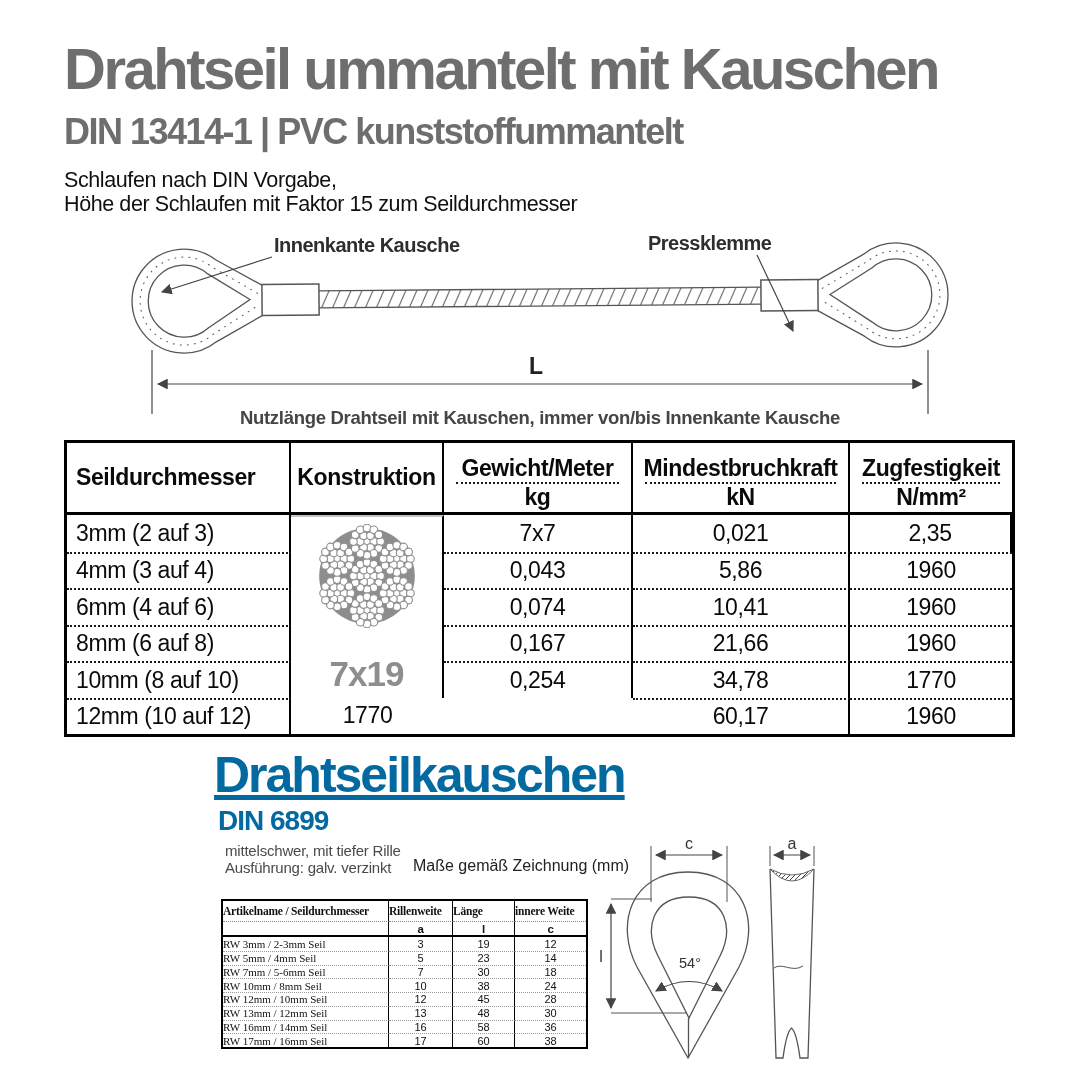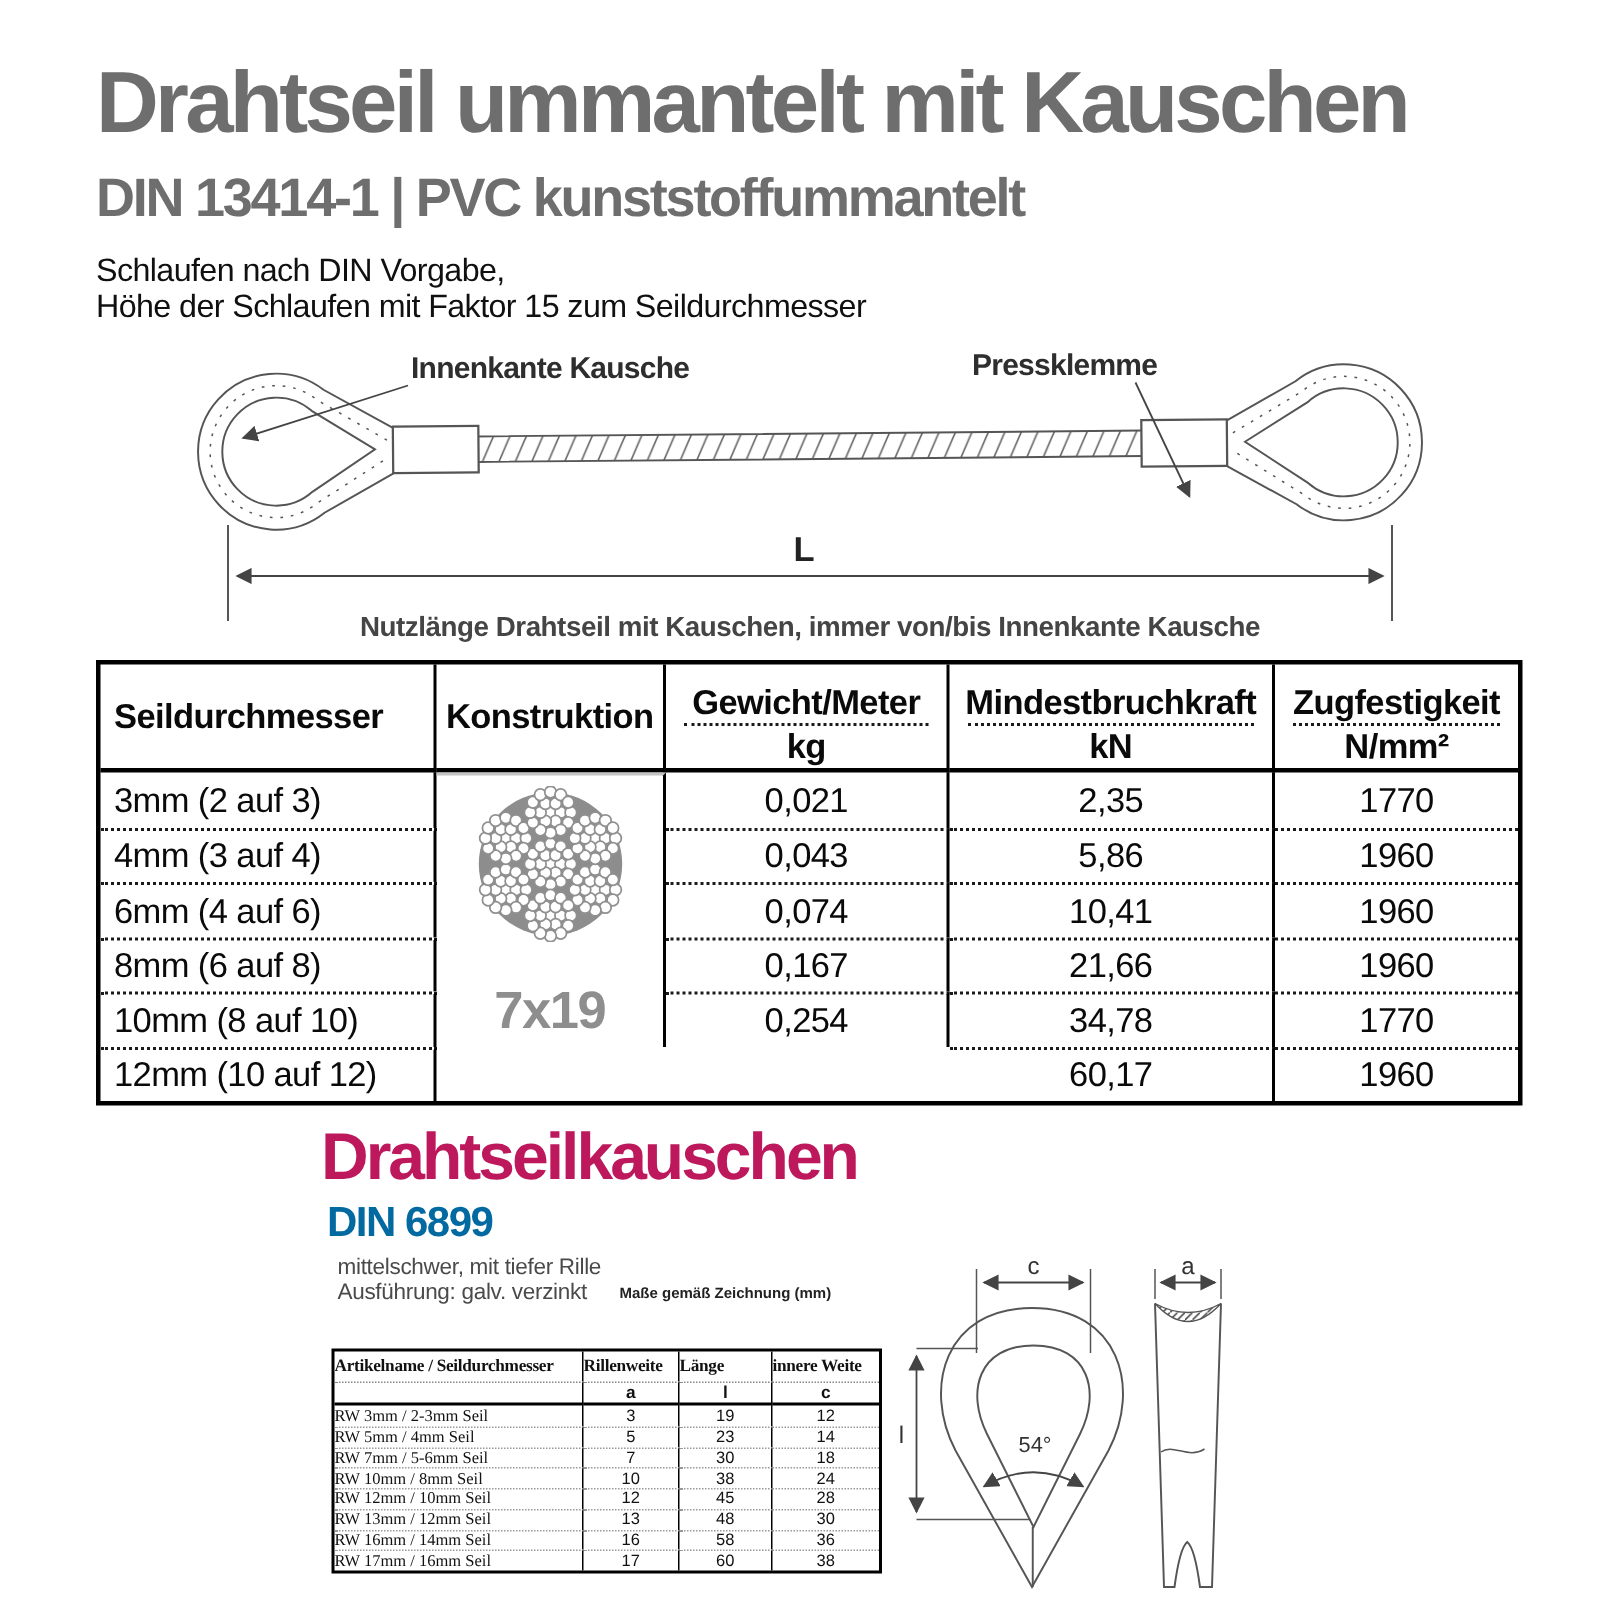--- a/index.html
+++ b/index.html
@@ -40,24 +40,24 @@
   .t1 .grp .gt { flex:1.35; display:flex; align-items:center; justify-content:center; border-bottom:2px dotted #1a1a1a; }
   .t1 .grp .gu { flex:1; display:flex; align-items:center; justify-content:center; }
   .t1 .dot { border-top:2px dotted #1a1a1a; }
   .t1 .kcell { grid-row:2 / span 5; grid-column:2; border-top:2px solid #c4c4c4;
                display:flex; flex-direction:column; align-items:center; }
   .t1 .kcell svg { margin-top:7px; }
   .t1 .klabel { margin-top:auto; margin-bottom:4px; font-size:35px; font-weight:bold; color:#8e8e8e; letter-spacing:-1px; }
 
   
   .sec2 { position:absolute; left:214px; top:750px; }
-  .sec2 h1 { font-size:44px; font-weight:bold; color:#be185d; letter-spacing:-2px; line-height:1.0; white-space:nowrap; }
+  .sec2 h1 { font-size:50px; font-weight:bold; color:#0369a1; letter-spacing:-2px; line-height:1.0; white-space:nowrap;text-decoration:underline; }
   .sec2 h2 { margin-top:5px; margin-left:4px; font-size:28px; font-weight:bold; color:#0369a1; letter-spacing:-1px; }
   .sec2 .desc { margin-top:5px; margin-left:11px; font-size:15px; color:#4a4a4a; line-height:1.15; letter-spacing:-0.2px; }
-  .note2 { position:absolute; left:413px; top:857px; font-size:10px; font-weight:bold; color:#222; }
+  .note2 { position:absolute; left:413px; top:857px; font-size:16px; font-weight:normal; color:#222; }
 
   
   .t2 { position:absolute; left:221px; top:899px; width:367px; height:150px;
         border:2px solid #000; display:grid;
         grid-template-columns:166px 64px 62px 1fr;
         grid-template-rows:20px 16px repeat(8,1fr);
         font-size:11px; color:#111; }
   .t2 .cell { display:flex; align-items:center; justify-content:center; overflow:hidden; white-space:nowrap; }
   .t2 .left { justify-content:flex-start; padding-left:0;font-family:Liberation Serif, serif; }
   .t2 .vline { border-right:1.5px solid #000; }
@@ -161,20 +161,21 @@
     <div class="grp vline hdrc">
       <div class="gt">Mindestbruchkraft</div>
       <div class="gu">kN</div>
     </div>
     <div class="grp hdrc">
       <div class="gt">Zugfestigkeit</div>
       <div class="gu">N/mm²</div>
     </div>
 
     <div class="cell left vline">3mm (2 auf 3)</div>
+    <div class="cell vline">7x7</div>
     <div class="cell vline">0,021</div>
     <div class="cell vline">2,35</div>
     <div class="cell">1770</div>
 
     <div class="kcell vline">
       <svg id="xsec" width="104" height="104" viewBox="-62 -62 124 124">
           <circle cx="0.00" cy="0.00" r="57" fill="#8d8d8d" stroke="none" stroke-width="0"></circle>
           <circle cx="0.00" cy="0.00" r="4.6" fill="#ffffff" stroke="#909090" stroke-width="1.4"></circle>
           <circle cx="8.10" cy="0.00" r="4.6" fill="#ffffff" stroke="#909090" stroke-width="1.4"></circle>
           <circle cx="4.05" cy="7.01" r="4.6" fill="#ffffff" stroke="#909090" stroke-width="1.4"></circle>

